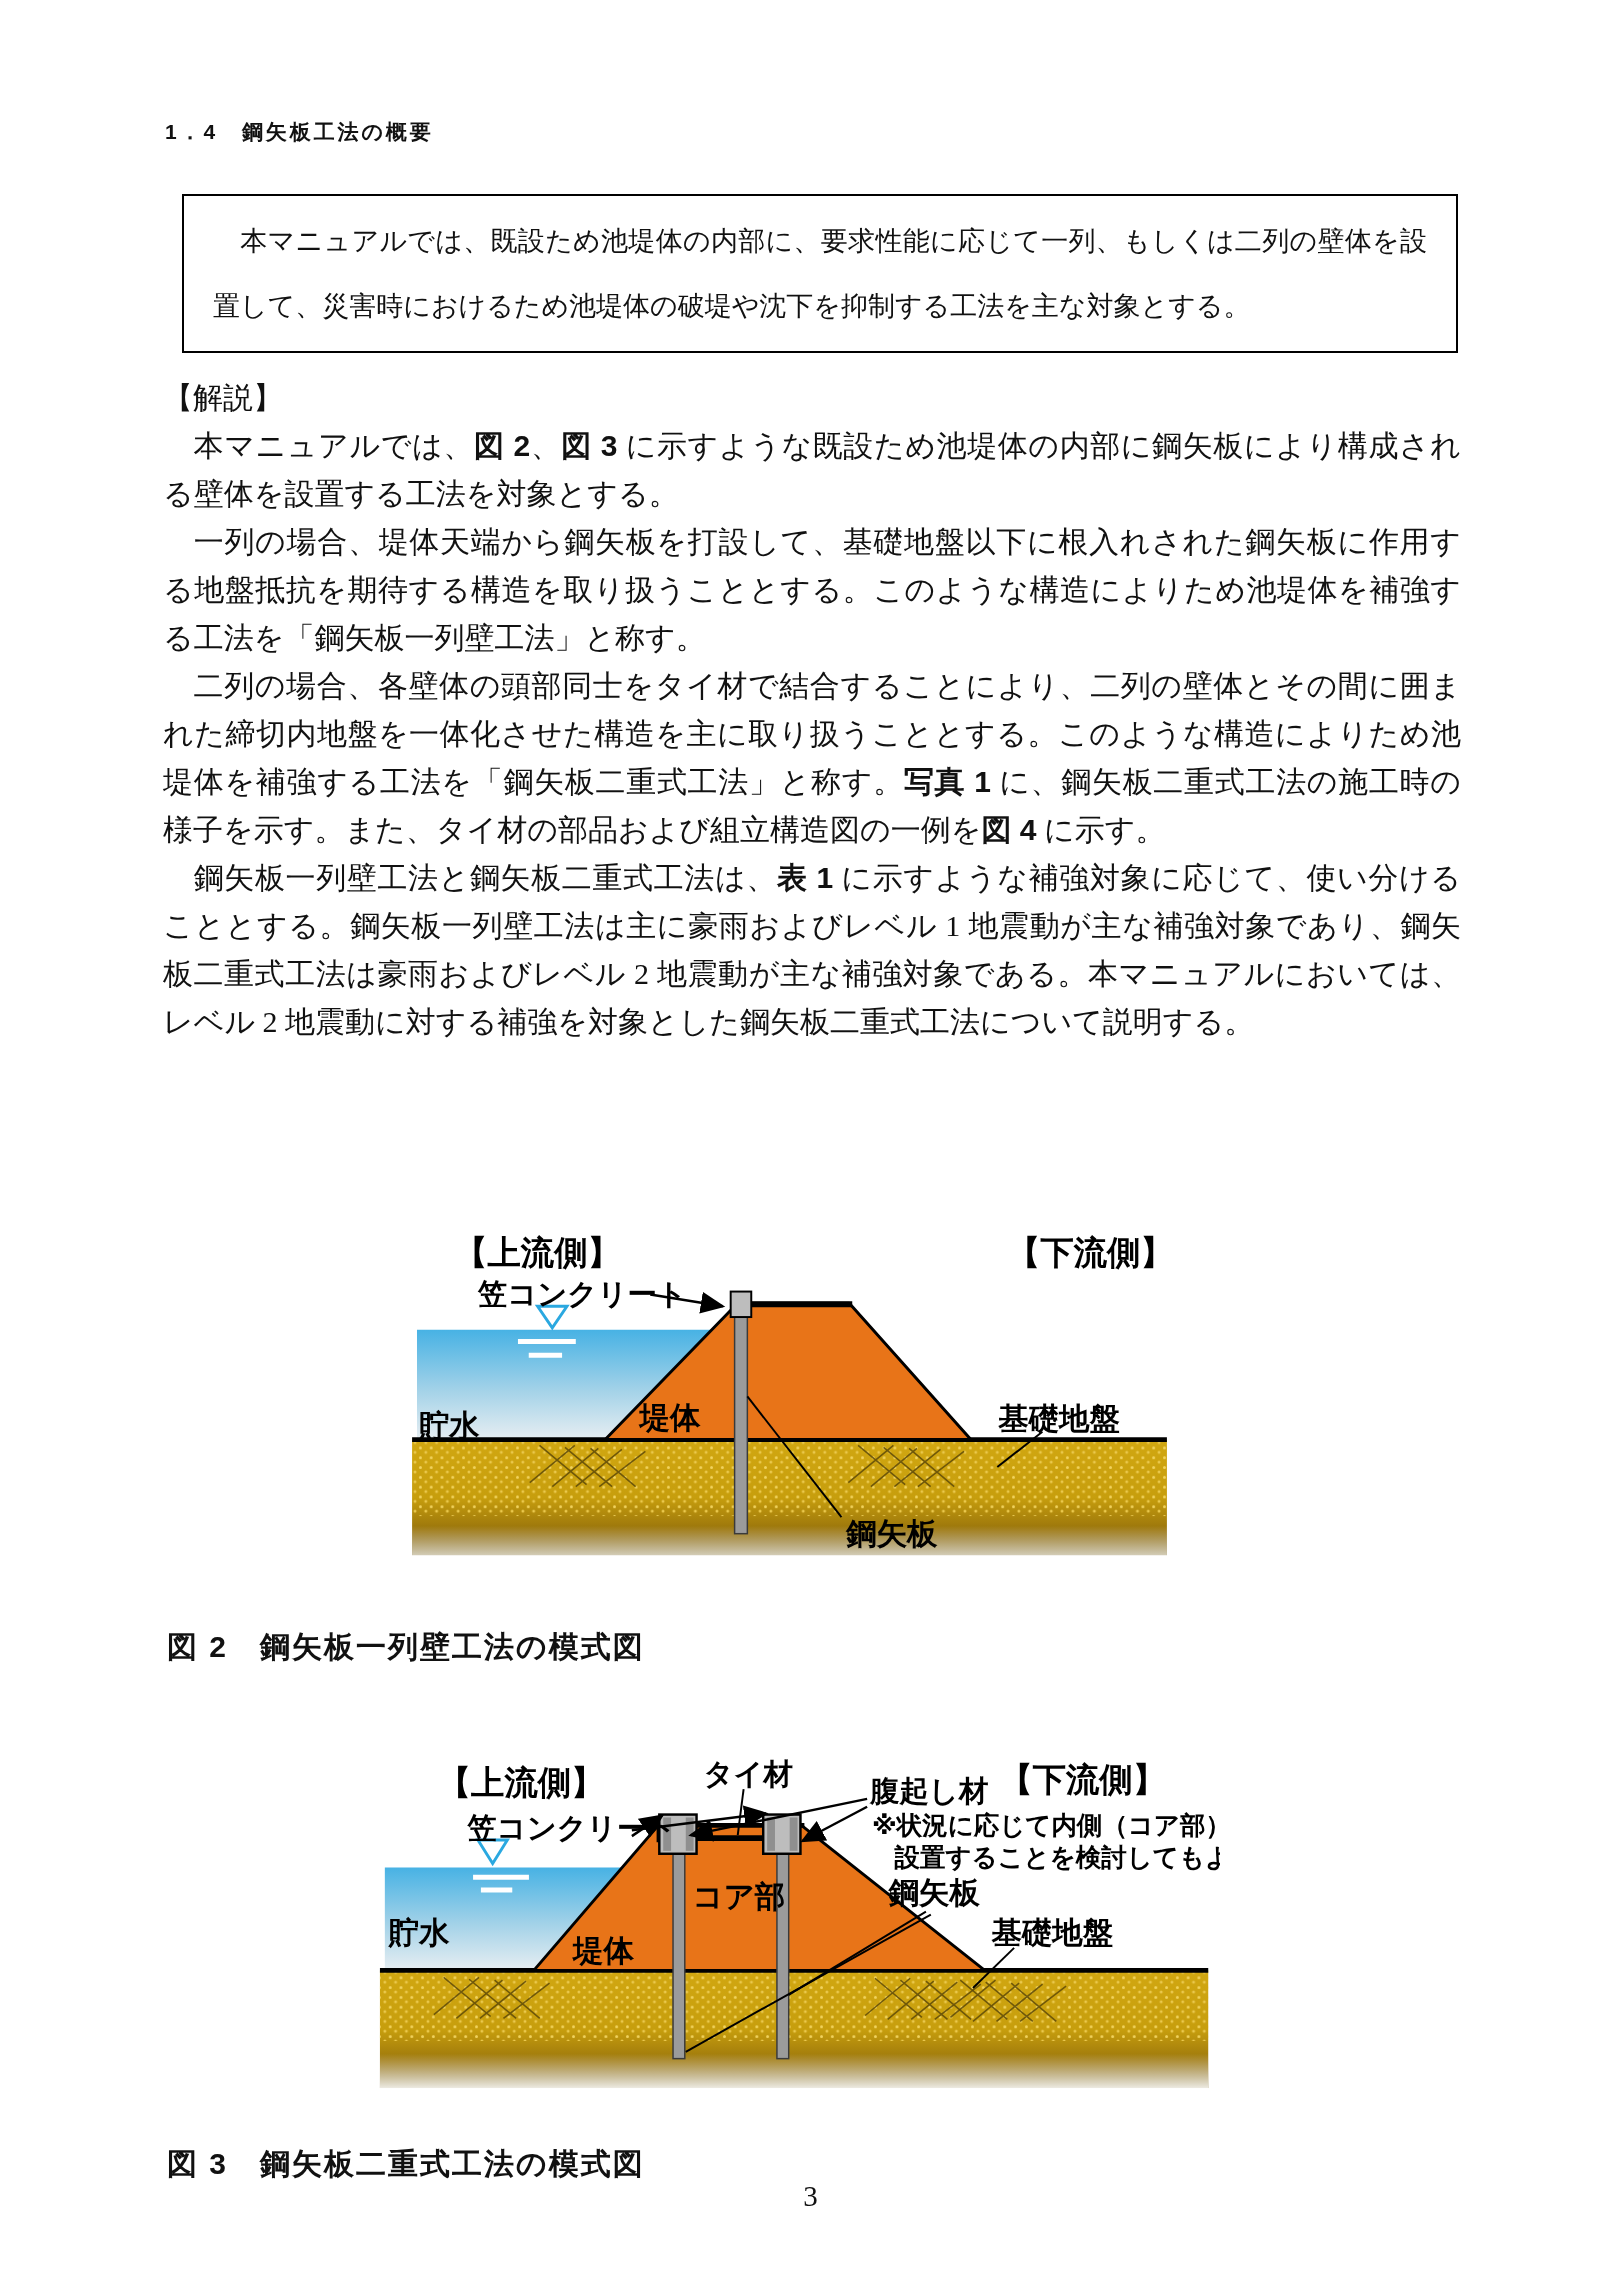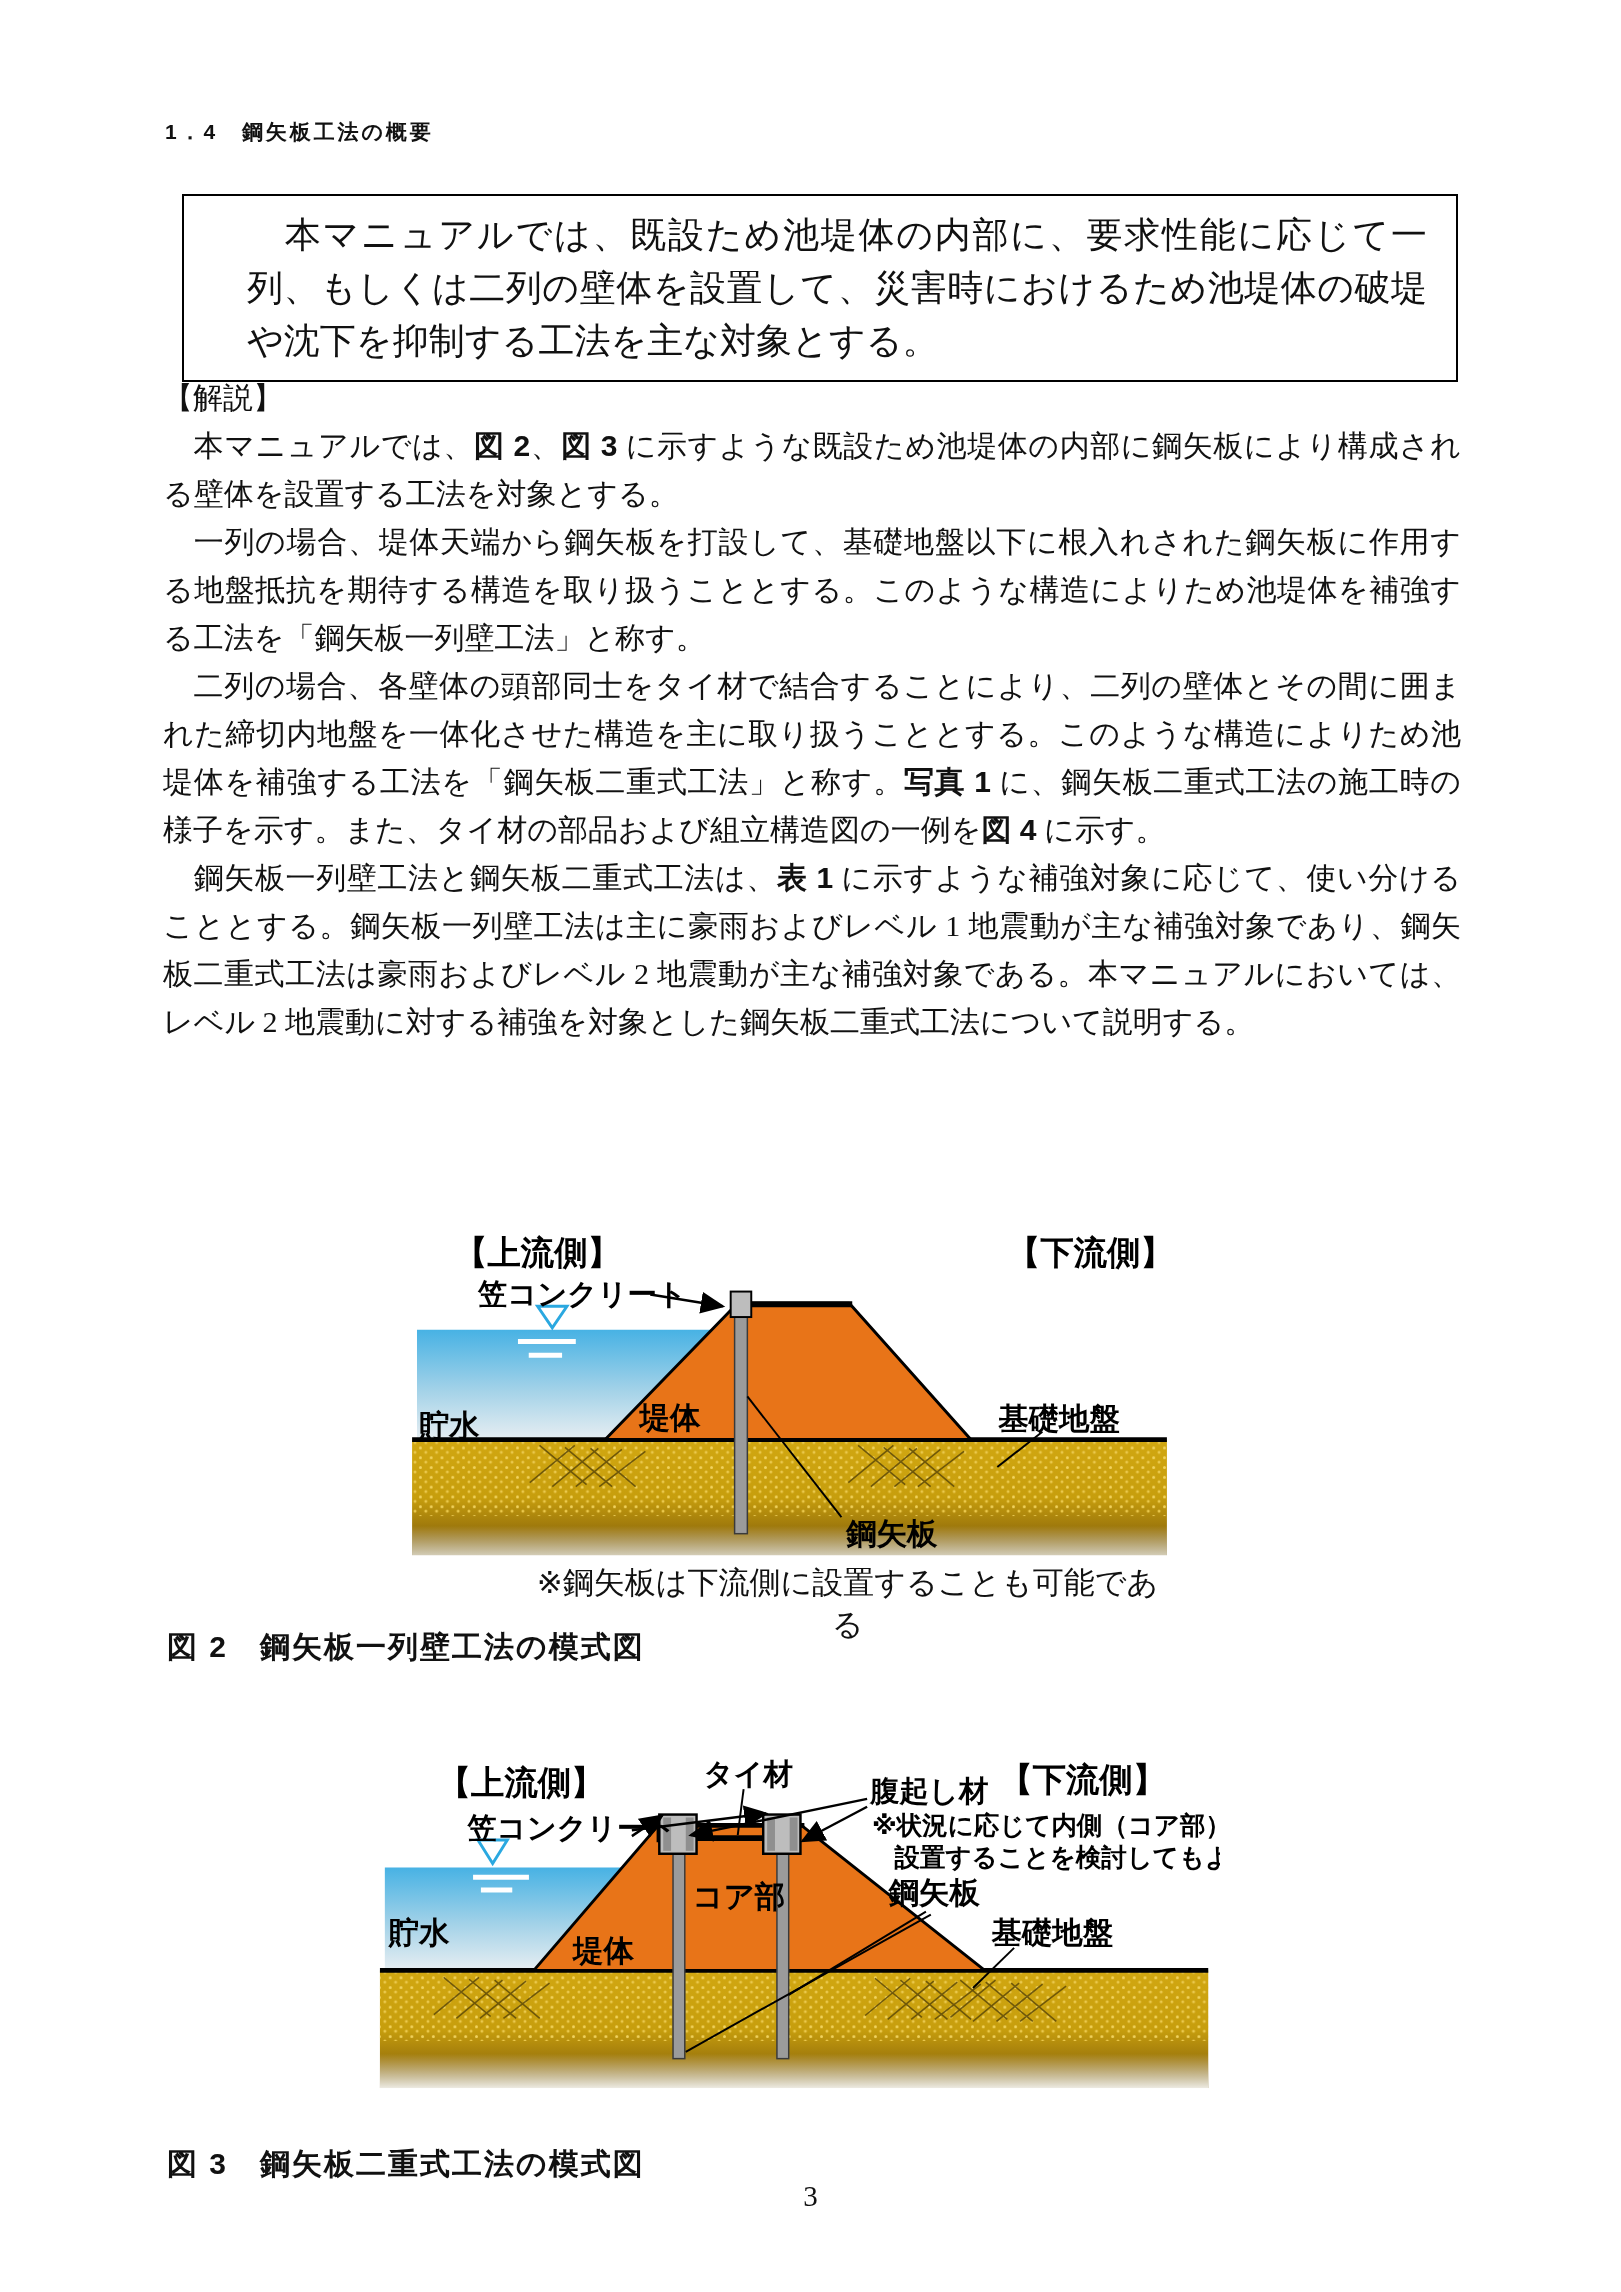--- a/index.html
+++ b/index.html
@@ -2,21 +2,21 @@
 <html lang="ja"><head>
 <meta charset="utf-8">
 <style>
   html,body{margin:0;padding:0;background:#ffffff;}
   .serif{font-family:"Liberation Serif","DejaVu Serif",serif;}
   .gothic{font-family:"Liberation Sans","DejaVu Sans",sans-serif;}
   .page{position:relative;width:1621px;height:2293px;background:#fff;overflow:hidden;color:#111;}
   .heading{position:absolute;left:165px;top:118px;font-size:21px;font-weight:bold;letter-spacing:2.9px;}
   .sumbox{position:absolute;left:182px;top:194px;width:1276px;box-sizing:border-box;
           border:2px solid #000;padding:12.7px 29px 12.7px 29px;}
-  .sumbox .boxtext{font-size:36px;line-height:53px;text-align:justify;margin-left:34px;}
+  .sumbox .boxtext{font-size:27px;line-height:65px;text-align:justify;}
   .bodytext{position:absolute;left:163px;top:374px;width:1298px;font-size:30px;line-height:48px;text-align:justify;}
   .bodytext p{margin:0;}
   .kaisetsu{font-size:30px;line-height:48px;}
   .ref{font-family:"Liberation Sans","DejaVu Sans",sans-serif;font-weight:bold;margin-top:33px;}
   sup{font-size:0.62em;vertical-align:super;line-height:0;}
   .fig{position:absolute;}
   .fignote{position:absolute;left:407px;top:1562px;width:765px;box-sizing:border-box;padding-left:116px;
            text-align:center;font-size:31px;font-weight:500;}
   .figcap{position:absolute;left:167px;width:1298px;text-align:left;font-size:30px;font-weight:bold;letter-spacing:2px;}
   #cap2{top:1627px;}
@@ -98,21 +98,20 @@
       <text x="48" y="45" font-size="34">【上流側】</text>
       <text x="612" y="45" font-size="34">【下流側】</text>
       <text x="72" y="86" font-size="30">笠コンクリート</text>
       <text x="12" y="220" font-size="31">貯水</text>
       <text x="237" y="212" font-size="31">堤体</text>
       <text x="603" y="213" font-size="31">基礎地盤</text>
       <text x="448" y="331" font-size="31">鋼矢板</text>
     </svg>
   </div>
 
-  <div class="fignote gothic">※鋼矢板は下流側に設置することも可能である</div>
   <div class="figcap gothic" id="cap2">図 2　鋼矢板一列壁工法の模式図</div>
 
   <div class="fig" style="left:377px;top:1740px;">
     <svg width="843" height="353" viewBox="0 0 860 360">
       <defs>
         <marker id="ah3" markerWidth="11" markerHeight="9" refX="9" refY="4.5" orient="auto">
           <path d="M0,0 L10,4.5 L0,9 z" fill="#000"></path>
         </marker>
         <linearGradient id="g3w" x1="0" y1="0" x2="0" y2="1">
           <stop offset="0" stop-color="#47b2e4"></stop>

